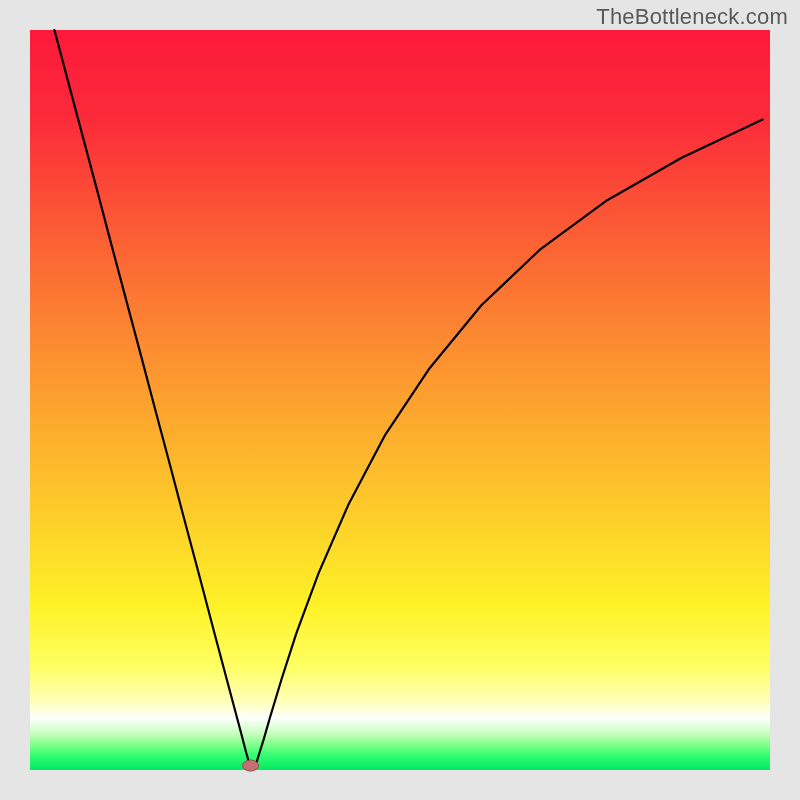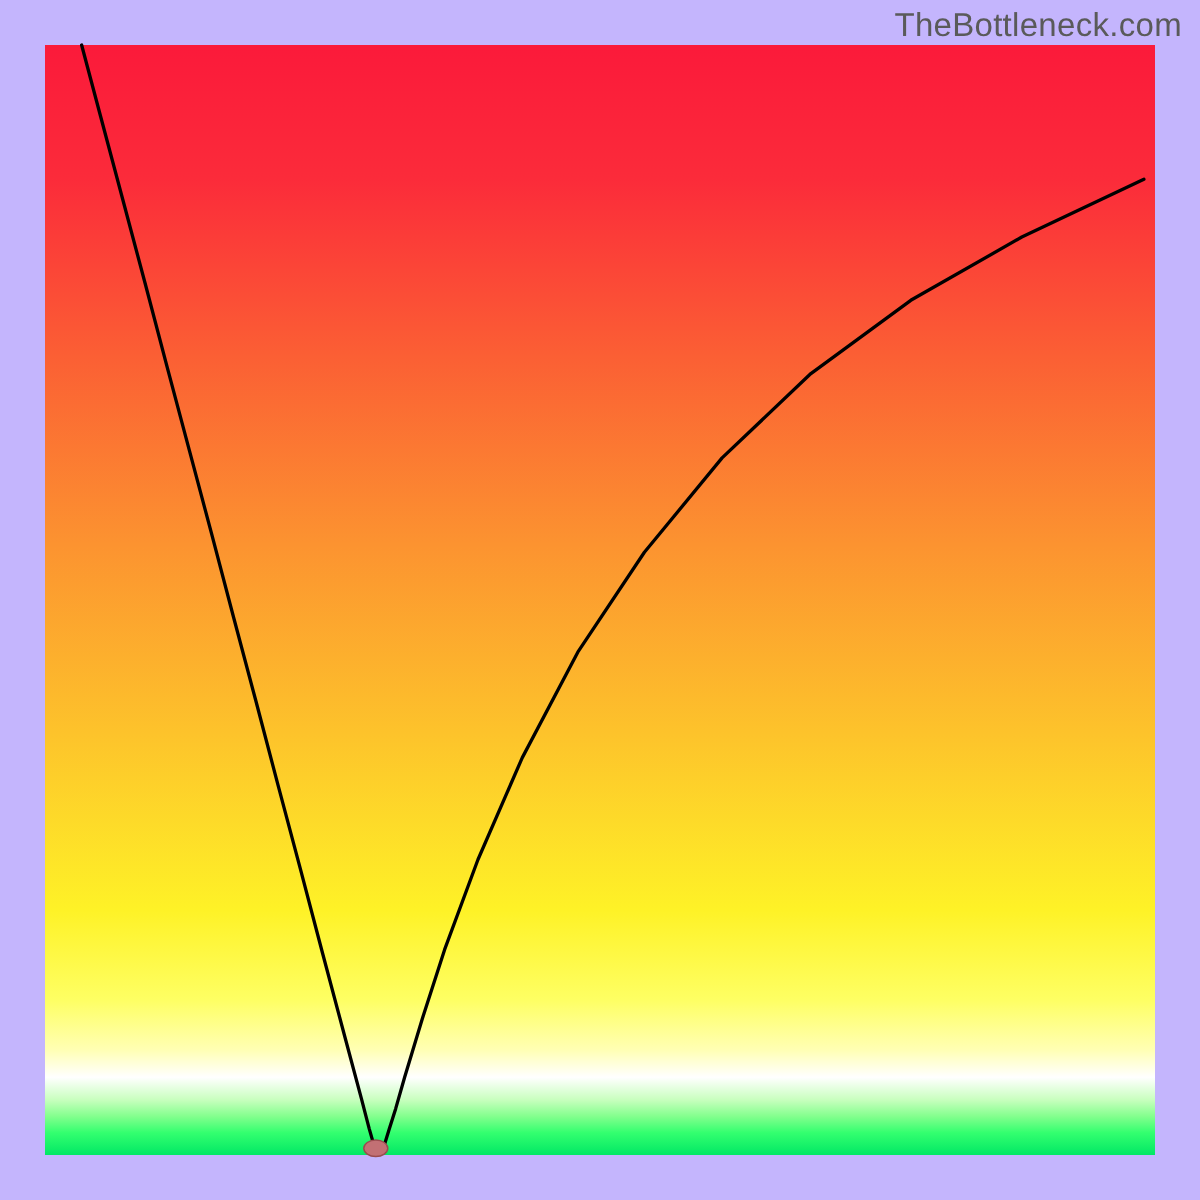--- a/index.html
+++ b/index.html
@@ -8,21 +8,21 @@
     width: 800px;
     height: 800px;
     background: #000000;
     overflow: hidden;
     font-family: Arial, Helvetica, sans-serif;
   }
   .frame {
     position: relative;
     width: 800px;
     height: 800px;
-    background: #c4b5fd;
+    background: #e5e5e5;
   }
   .watermark {
     position: absolute;
     top: 4px;
     right: 12px;
     color: #5a5a5a;
     font-size: 22px;
     font-weight: 400;
     letter-spacing: 0.2px;
     user-select: none;

